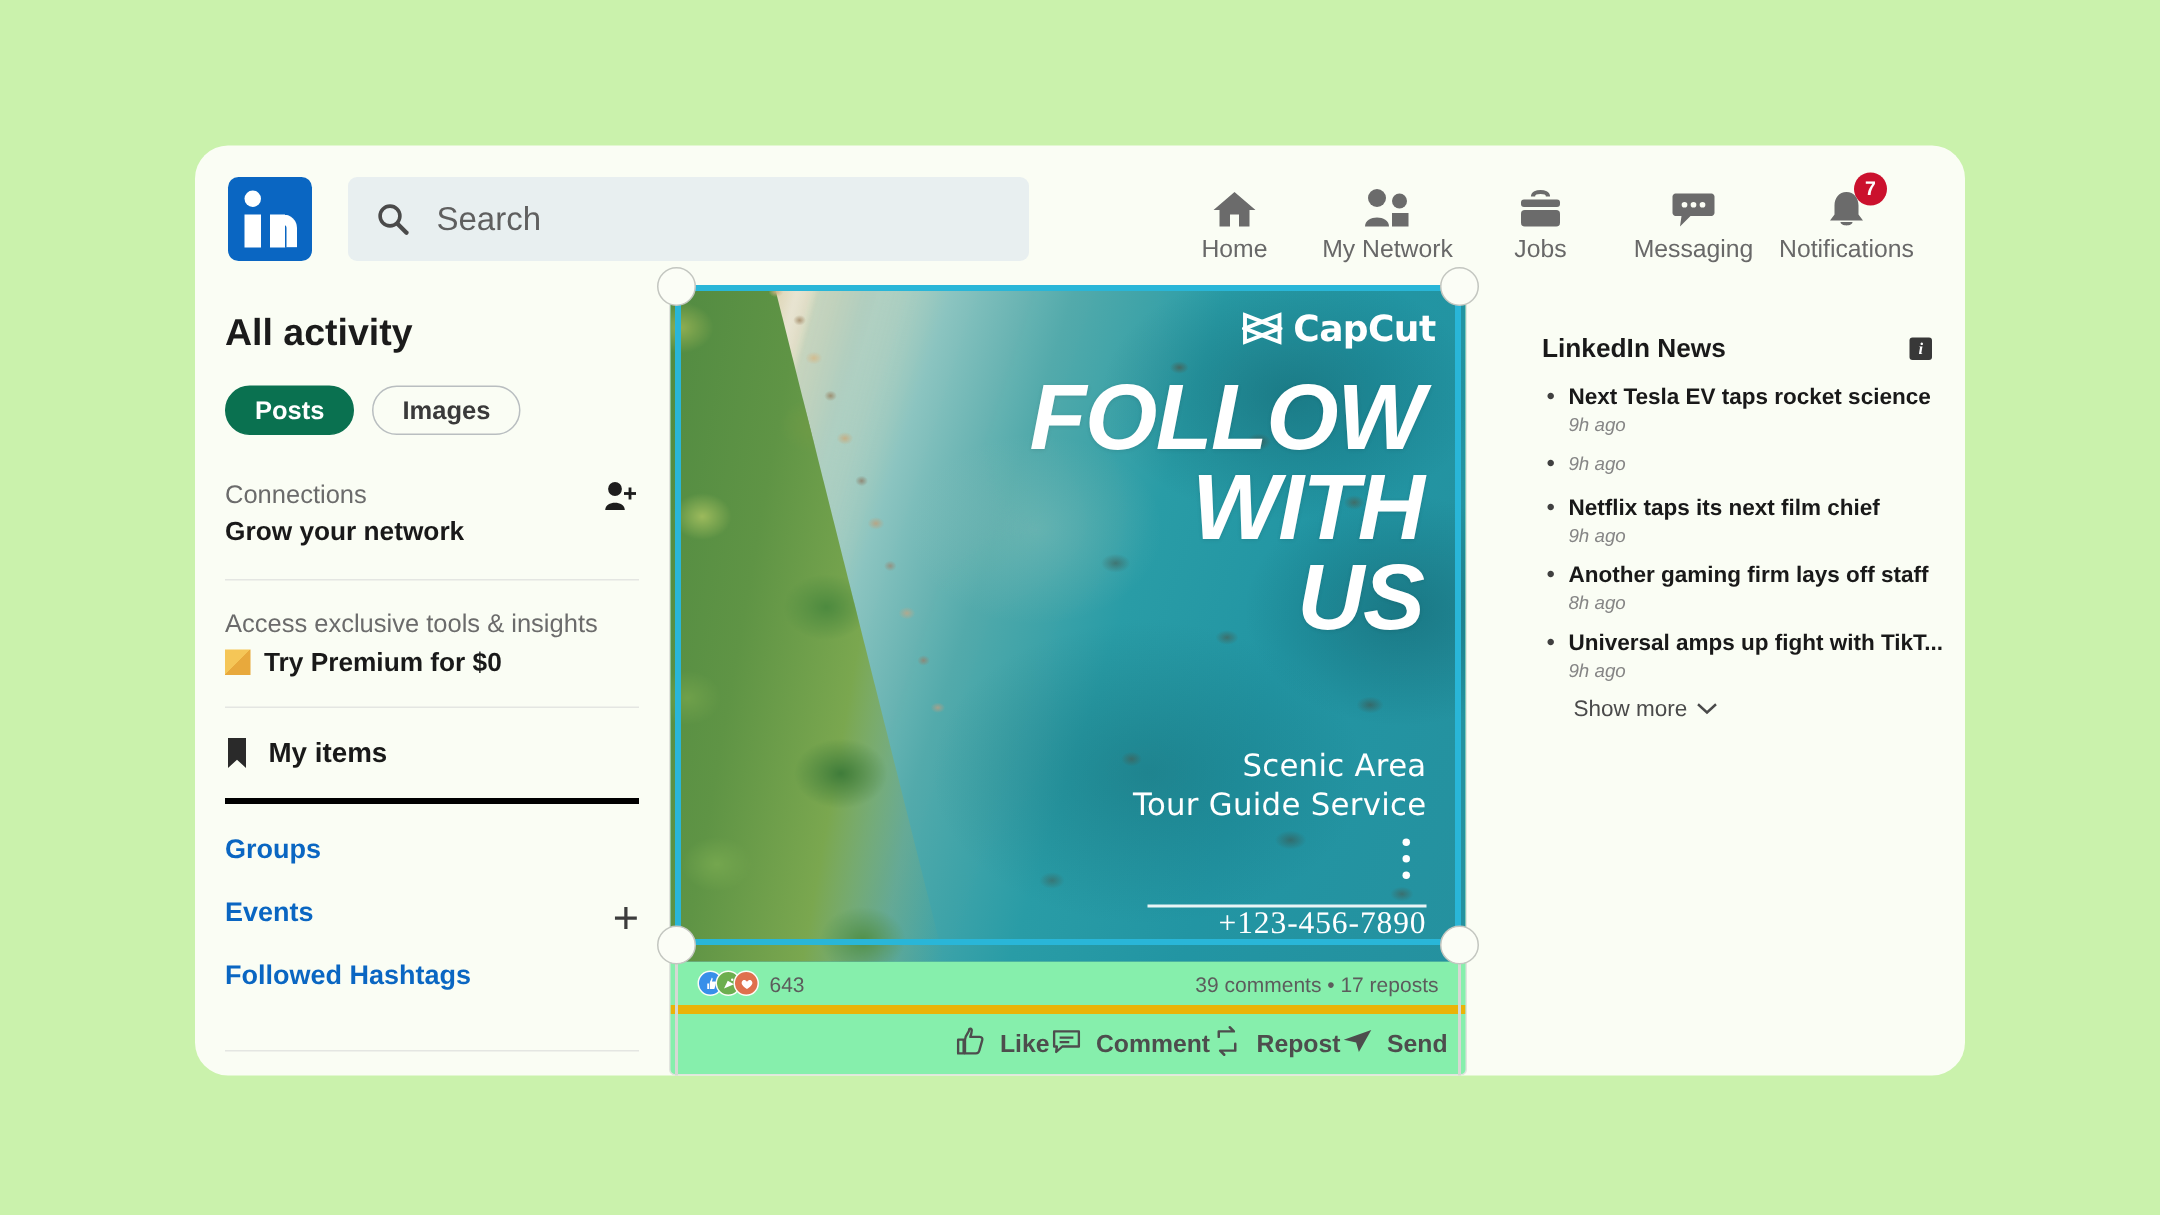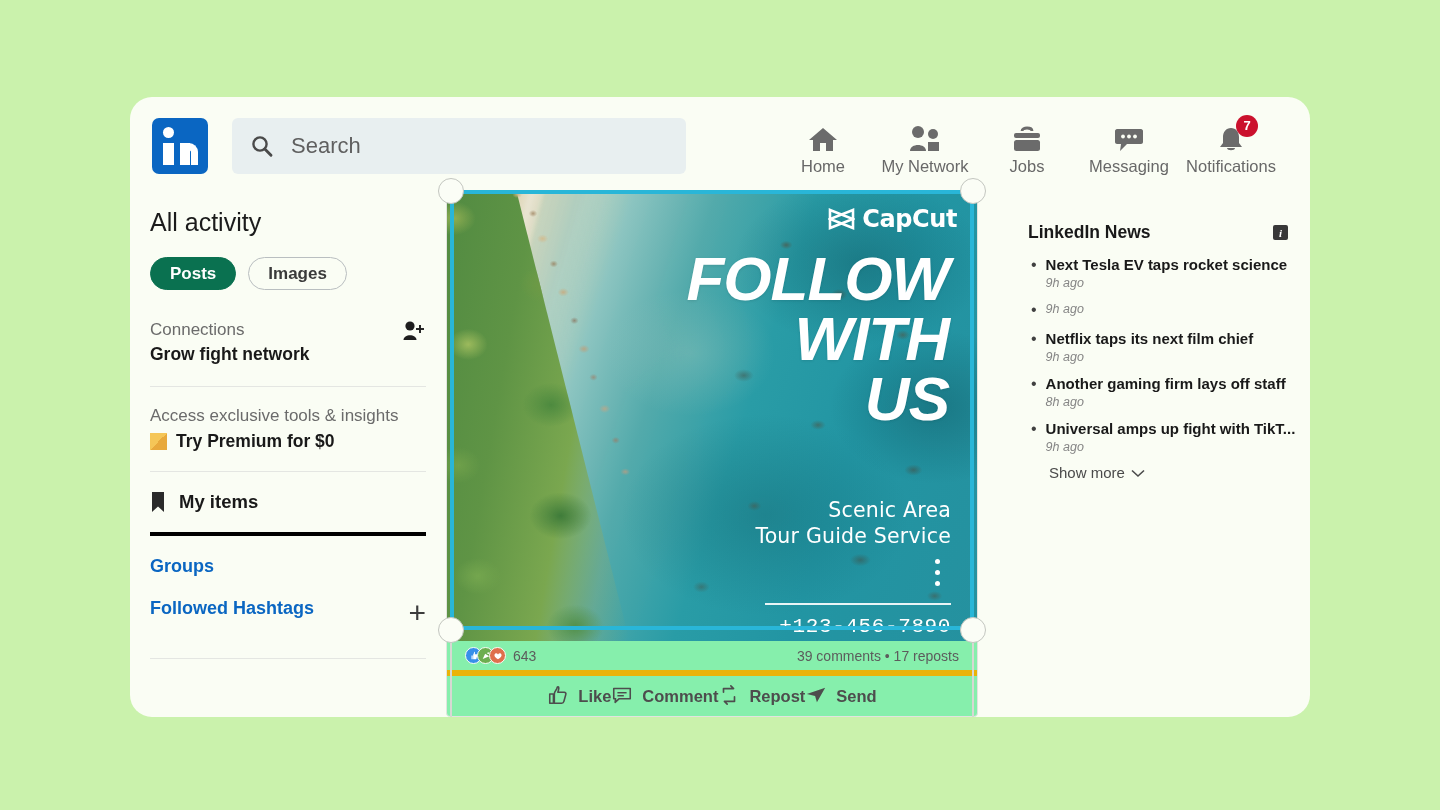--- a/index.html
+++ b/index.html
@@ -134,21 +134,21 @@
   
   .left-rail {
     position: absolute;
     left: 0; top: 98px;
     width: 316px;
     height: 522px;
     padding: 0 20px;
   }
   .rail-title {
     font-size: 25px;
-    font-weight: normal;
+    font-weight: bold;
     color: #1b1b1b;
     margin-top: 13px;
     margin-left: 0px;
   }
   .pill-row {
     display: flex;
     gap: 12px;
     margin-top: 20px;
   }
   .pill {
@@ -505,25 +505,25 @@
   }
   .phone-rule {
     position: absolute;
     right: 26px; top: 412px;
     width: 186px; height: 2px;
     background: rgba(255,255,255,0.9);
     z-index: 3;
   }
   .phone-num {
     position: absolute;
-    right: 26px; top: 424px;
+    right: 26px; top: 412px;
     z-index: 3;
     color: #fff;
     font-size: 21px;
-    font-family: Liberation Mono, monospace;
+    font-family: Liberation Serif, serif;
     letter-spacing: 0.6px;
     margin-left: 24px;
   }
 
   
   .post-stats {
     height: 35px;
     display: flex;
     align-items: center;
     justify-content: space-between;
@@ -550,21 +550,21 @@
     color: #5c5c5c;
   }
   .post-meta {
     font-size: 14px;
     color: #5c5c5c;
   }
   .post-actions {
     height: 41px;
     display: flex;
     align-items: center;
-    justify-content: center;
+    justify-content: flex-end;
     padding: 0 12px;
   }
   .action {
     display: flex;
     align-items: center;
     gap: 9px;
     cursor: pointer;
   }
   .action .lbl {
     font-size: 16.5px;
@@ -692,21 +692,21 @@
         <span>Posts</span>
       </div>
       <div class="pill inactive">
         <span>Images</span>
       </div>
     </div>
 
     <div class="rail-block">
       <div>
         <div class="rail-sub">Connections</div>
-        <div class="rail-main">Grow fight network</div>
+        <div class="rail-main">Grow your network</div>
       </div>
       <span>
         <svg viewBox="0 0 26 24" width="26" height="24">
           <circle cx="10" cy="6" r="4.6" fill="#1d1d1d"></circle>
           <path d="M3.5 20 C3.5 13.5 16.5 13.5 16.5 20 Z" fill="#1d1d1d"></path>
           <line x1="20" y1="5" x2="20" y2="13" stroke="#1d1d1d" stroke-width="1.9"></line>
           <line x1="16" y1="9" x2="24" y2="9" stroke="#1d1d1d" stroke-width="1.9"></line>
         </svg>
       </span>
     </div>
@@ -723,20 +723,21 @@
       <span class="bookmark-icon">
         <svg viewBox="0 0 16 22" width="16" height="22">
           <path d="M2 1 H14 V21 L8 15.5 L2 21 Z" fill="#2a2a2a"></path>
         </svg>
       </span>
       <span style="font-size:18.5px;font-weight:bold;color:#191919">My items</span>
     </div>
 
     <div class="links-block">
       <div class="rail-link">Groups</div>
+      <div class="rail-link">Events</div>
       <div class="rail-link">Followed Hashtags</div>
       <div class="plus-btn">+</div>
     </div>
 
   </div>
 
   <div class="right-rail">
     <div class="news-head">
       <span class="news-title">LinkedIn News</span>
       <span class="info-icon">i</span>

